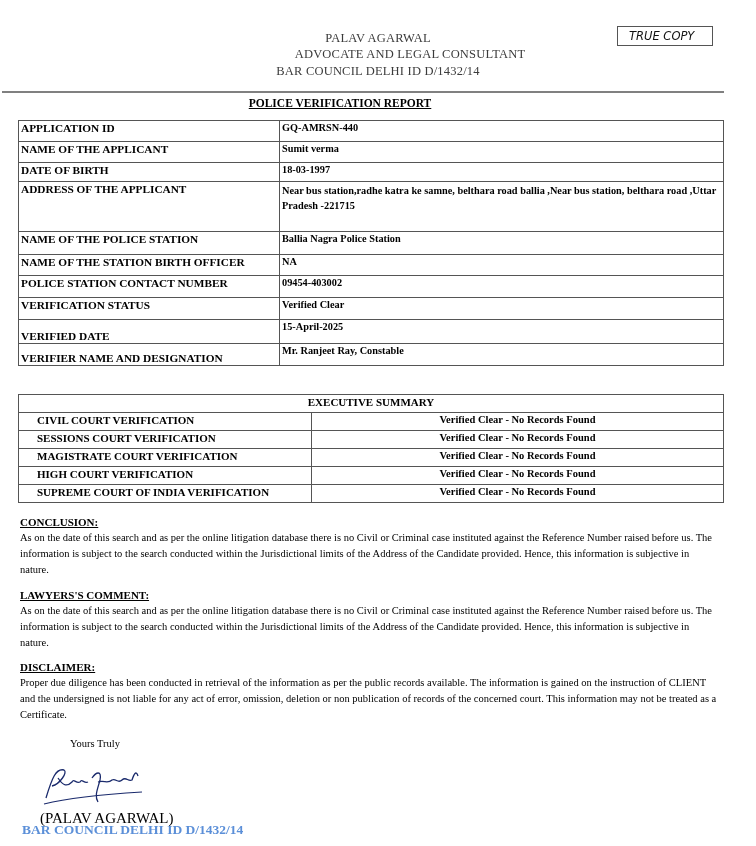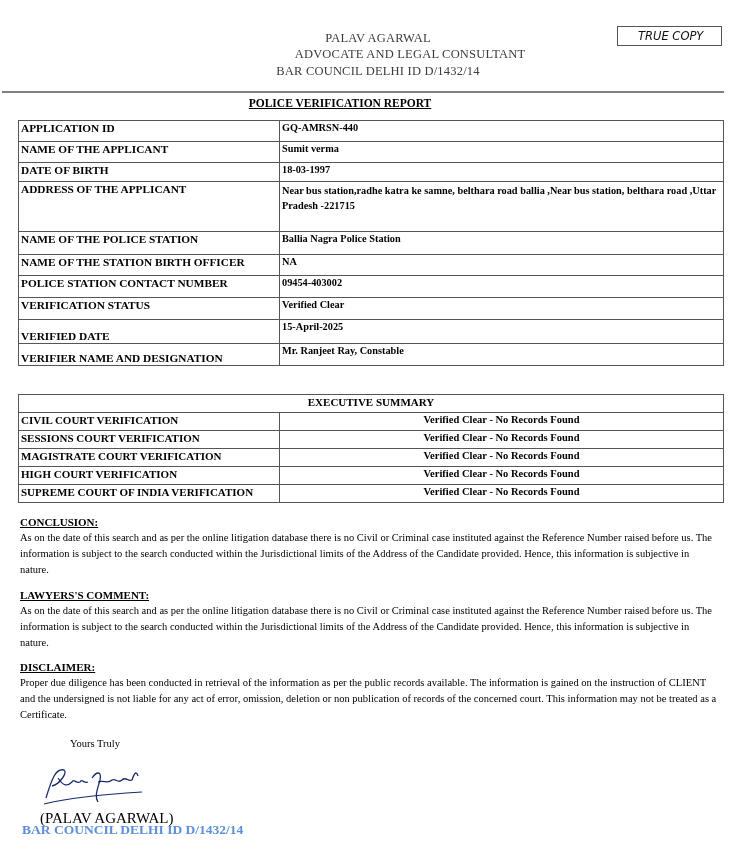--- a/index.html
+++ b/index.html
@@ -3,31 +3,31 @@
 <meta charset="utf-8">
 <style>
   html, body { margin:0; padding:0; background:#fff; }
   body { width:756px; height:846px; position:relative; overflow:hidden;
          font-family:"Liberation Serif","DejaVu Serif",serif; color:#000; }
   .hdr { position:absolute; left:0; width:756px; text-align:center;
          font-weight:normal; font-size:12.5px; color:#3b3b3b; letter-spacing:0.2px; }
   .hdr1 { top:31px; } .hdr2 { top:47px;margin-left:32px; } .hdr3 { top:64px; }
   .truecopy { position:absolute; left:617px; top:26px; width:83px; height:18px;
               border:1.5px solid #555; font-family:"DejaVu Sans","Liberation Sans",sans-serif;
-              font-style:italic; font-size:11.5px; color:#111; line-height:18px; padding-left:20px; box-sizing:content-box; }
+              font-style:italic; font-size:11.5px; color:#111; line-height:18px; padding-left:11px; box-sizing:content-box; }
   .rule { position:absolute; left:2px; top:91px; width:722px; height:2px; background:#808080; }
   .title { position:absolute; left:0; top:97px; width:680px; text-align:center; font-weight:bold;
            font-size:11.5px; text-decoration:underline; }
   table { border-collapse:collapse; position:absolute; }
   td { border:1.5px solid #555; font-size:11px; vertical-align:top; padding:1px 2px; }
   .t1 { left:18px; top:120px; width:706px;border-radius:17px; }
   .t1 td.k { font-weight:bold; width:256px; font-size:11.3px; }
   .t1 td.v { font-weight:bold; font-size:10.3px; }
   .t2 { left:18px; top:394px; width:706px; }
-  .t2 td { font-weight:bold; font-size:11px; padding:1px 2px; height:15px; }
+  .t2 td { font-weight:bold; font-size:11px; padding:1px 18px; height:15px; }
   .t2 td.h { text-align:center; }
   .t2 td.k { width:256px; }
   .t2 td.v { text-align:center; font-size:10.5px; }
   .sec { position:absolute; left:20px; width:700px; font-size:10.5px; line-height:16px; }
   .sec .lbl { font-weight:bold; text-decoration:underline; font-size:11px; }
   .yours { position:absolute; left:70px; top:738px; font-size:10.5px; }
   .sig { position:absolute; left:38px; top:758px; }
   .signame { position:absolute; left:40px; top:810px; font-size:15px; }
   .sigbar { position:absolute; left:22px; top:822px; font-size:13.5px; font-weight:bold; color:#5b8fd8; }
 </style>

